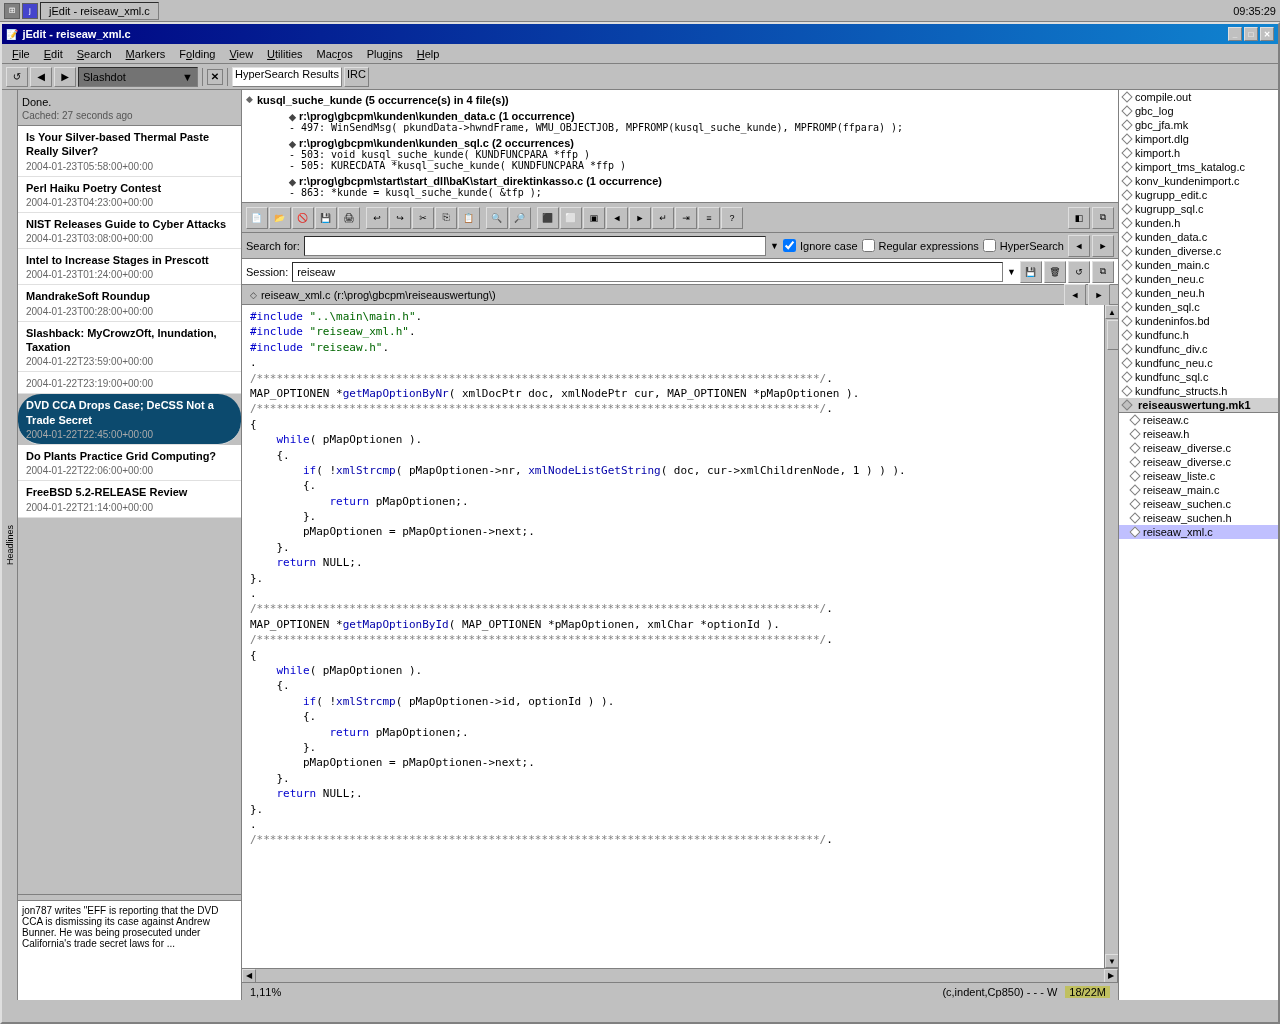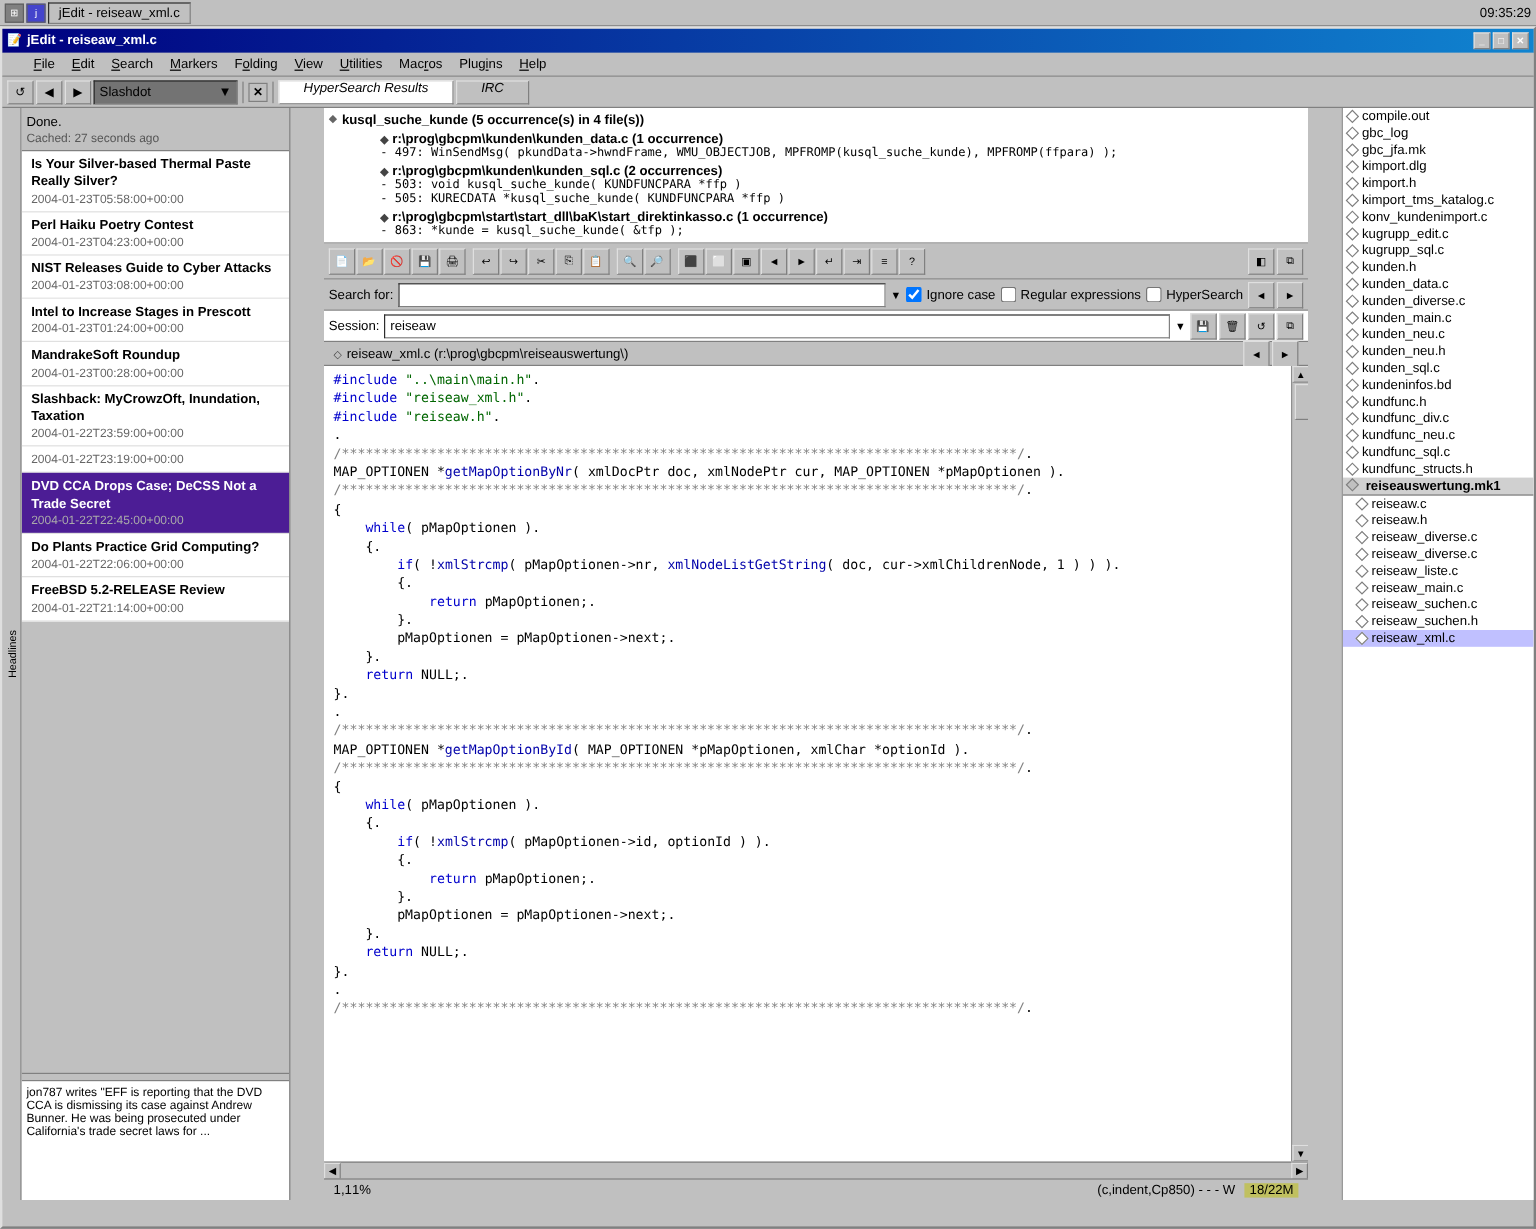--- a/index.html
+++ b/index.html
@@ -11,43 +11,43 @@
     .taskbar-icon { width: 16px; height: 16px; background: #808080; border: 1px solid #606060; font-size: 8px; display: flex; align-items: center; justify-content: center; color: white; }
     .taskbar-right { display: flex; align-items: center; gap: 8px; font-size: 11px; }
     
     
     .main-window { position: absolute; top: 22px; left: 0; right: 0; bottom: 0; background: #c0c0c0; border: 2px solid #dfdfdf; border-right-color: #808080; border-bottom-color: #808080; }
     .title-bar { height: 20px; background: linear-gradient(to right, #000080, #1084d0); display: flex; align-items: center; justify-content: space-between; padding: 0 4px; color: white; font-size: 11px; font-weight: bold; }
     .title-bar-buttons { display: flex; gap: 2px; }
     .title-btn { width: 14px; height: 14px; background: #c0c0c0; border: 1px solid #dfdfdf; border-right-color: #808080; border-bottom-color: #808080; font-size: 8px; display: flex; align-items: center; justify-content: center; cursor: pointer; }
     
     
-    .menu-bar { height: 20px; background: #c0c0c0; display: flex; align-items: center; padding: 0 20px; gap: 2px; border-bottom: 1px solid #808080; }
+    .menu-bar { height: 20px; background: #c0c0c0; display: flex; align-items: center; padding: 0 4px; gap: 2px; border-bottom: 1px solid #808080; }
     .menu-item { padding: 2px 6px; font-size: 11px; cursor: pointer; }
     .menu-item span { text-decoration: underline; }
     
     
     .toolbar1 { height: 26px; background: #c0c0c0; display: flex; align-items: center; padding: 2px 4px; gap: 2px; border-bottom: 1px solid #808080; }
     .tb-btn { width: 22px; height: 20px; background: #c0c0c0; border: 1px solid #dfdfdf; border-right-color: #808080; border-bottom-color: #808080; display: flex; align-items: center; justify-content: center; cursor: pointer; font-size: 10px; }
     .tb-dropdown { height: 20px; background: #737373; border: 1px inset #808080; display: flex; align-items: center; padding: 0 4px; font-size: 11px; min-width: 120px; }
     .tb-sep { width: 1px; height: 18px; background: #808080; margin: 0 2px; }
-    .tab-btn { height: 20px; background: #c0c0c0; border: 1px solid #dfdfdf; border-right-color: #808080; border-bottom-color: #808080; padding: 0 20px; font-size: 11px; cursor: pointer; font-style: italic; }
+    .tab-btn { height: 20px; background: #c0c0c0; border: 1px solid #dfdfdf; border-right-color: #808080; border-bottom-color: #808080; padding: 0 2px; font-size: 11px; cursor: pointer; }
     .tab-btn.active { background: white; }
     .close-x { width: 16px; height: 16px; background: #c0c0c0; border: 1px solid #808080; display: flex; align-items: center; justify-content: center; font-size: 10px; font-weight: bold; cursor: pointer; }
     
     
-    .content-area { display: flex; height: calc(100% - 88px); gap: 28px; }
+    .content-area { display: flex; height: calc(100% - 88px); }
     
     
     .left-panel { width: 240px; background: #c0c0c0; border-right: 1px solid #808080; display: flex; flex-direction: column; overflow: hidden; }
     .left-panel-top { background: #c0c0c0; padding: 4px; border-bottom: 1px solid #808080; }
     
     .news-list { overflow-y: auto; flex: 1; }
     .news-item { padding: 4px 8px; cursor: pointer; border-bottom: 1px solid #e0e0e0; background: white; }
-    .news-item.selected { background: #4c1d95; color: white; }
+    .news-item.selected { background: #0c4a6e; color: white; border-radius: 23px; }
     .news-item.selected .news-date { color: #aaa; }
     .news-title { font-size: 11px; font-weight: bold; line-height: 1.3; }
     .news-date { font-size: 10px; color: #666; margin-top: 2px; }
     
     .left-panel-bottom { height: 100px; border-top: 1px solid #808080; background: white; padding: 4px; overflow-y: auto; font-size: 10px; }
     .resize-handle { height: 6px; background: #c0c0c0; cursor: ns-resize; border-top: 1px solid #808080; }
     
     
     .center-panel { flex: 1; display: flex; flex-direction: column; overflow: hidden; }
     

